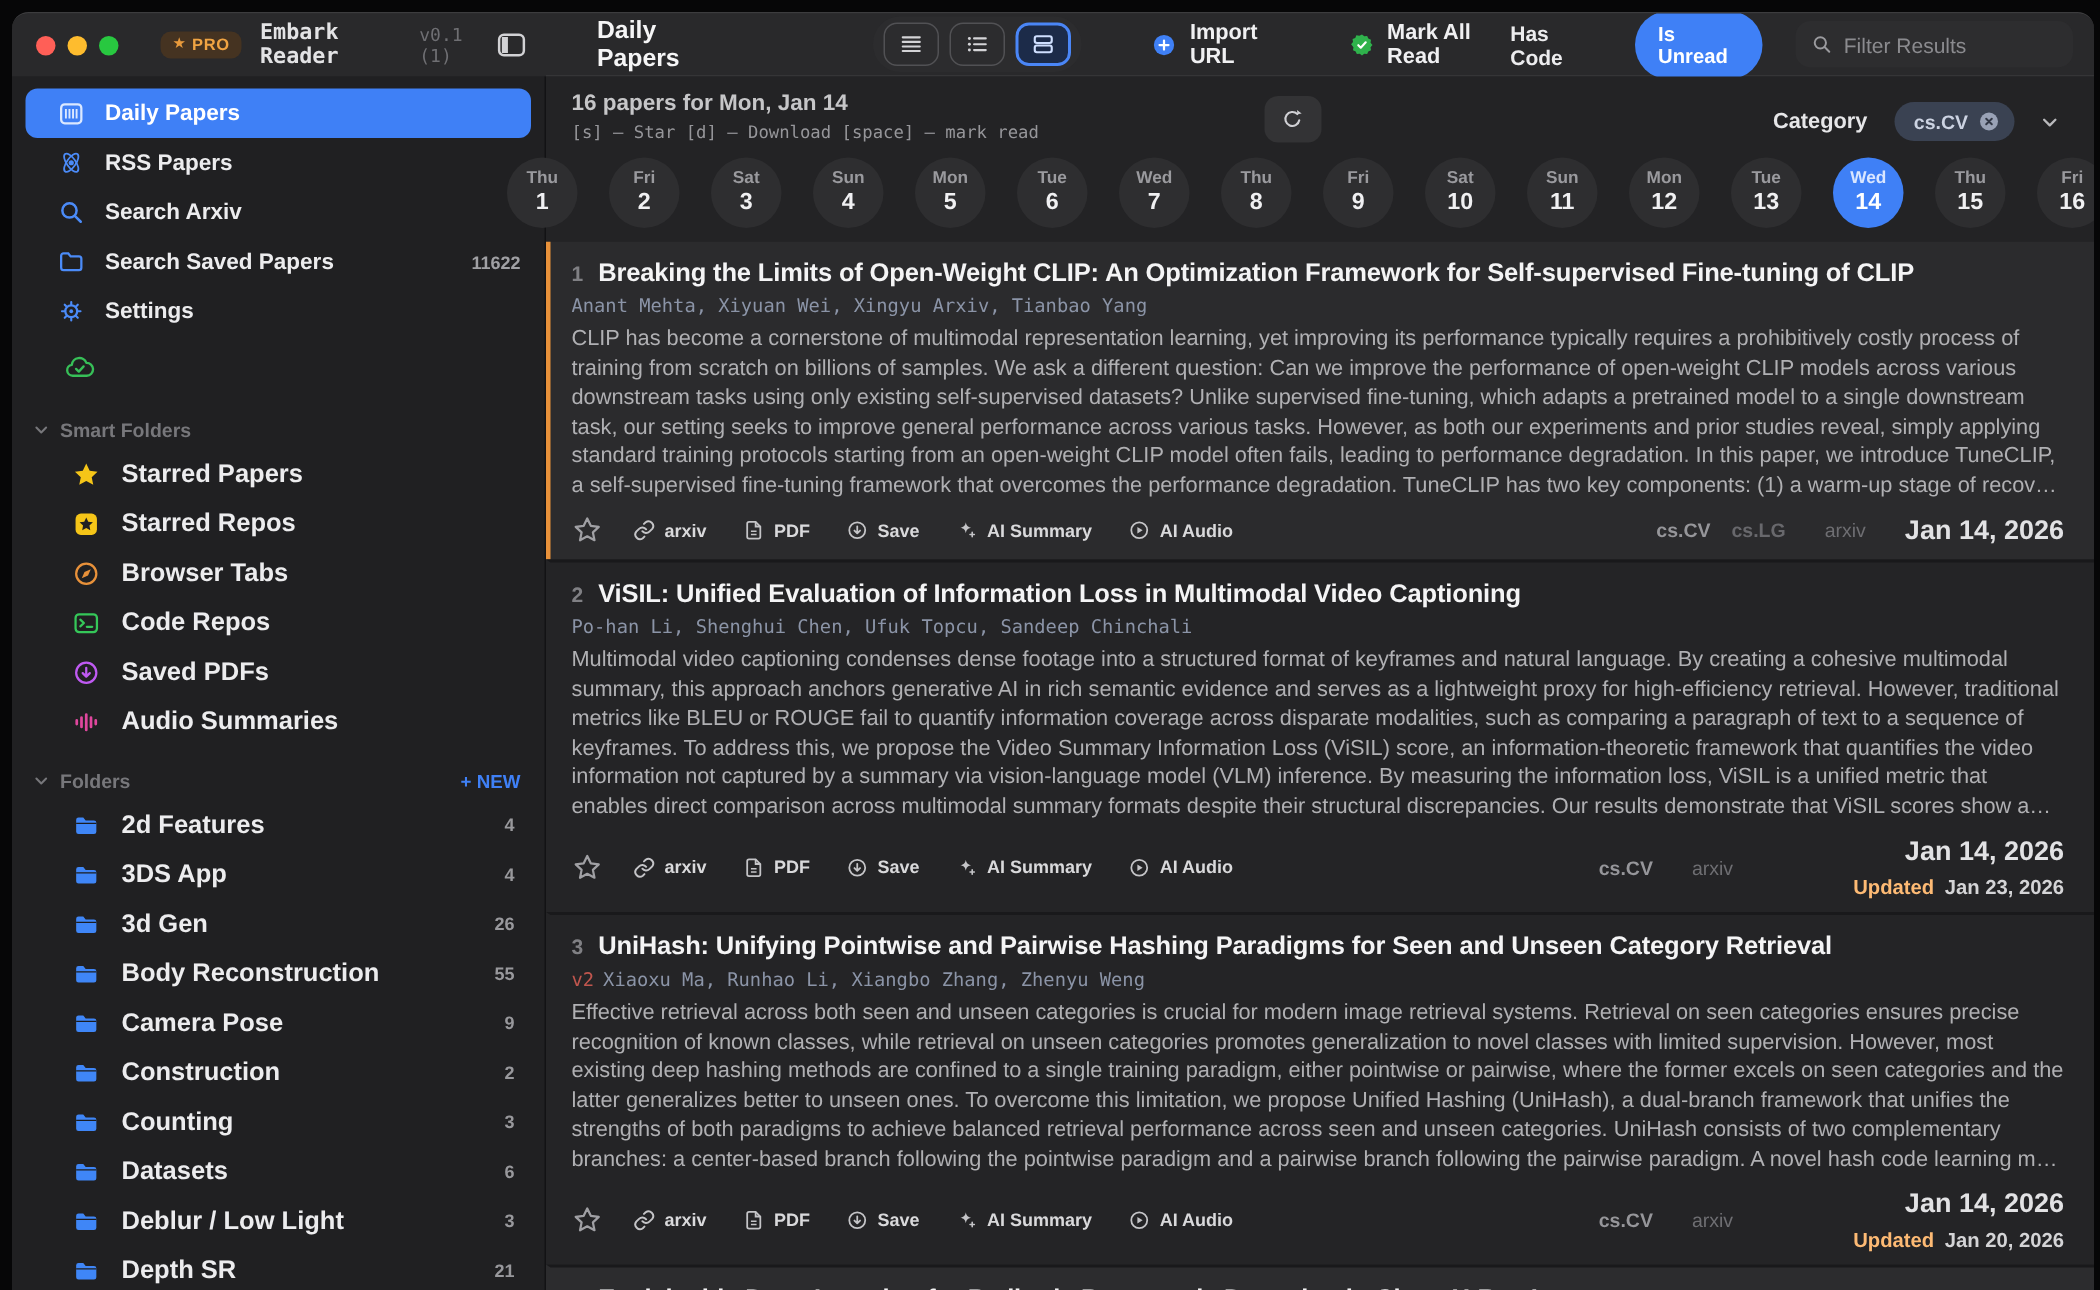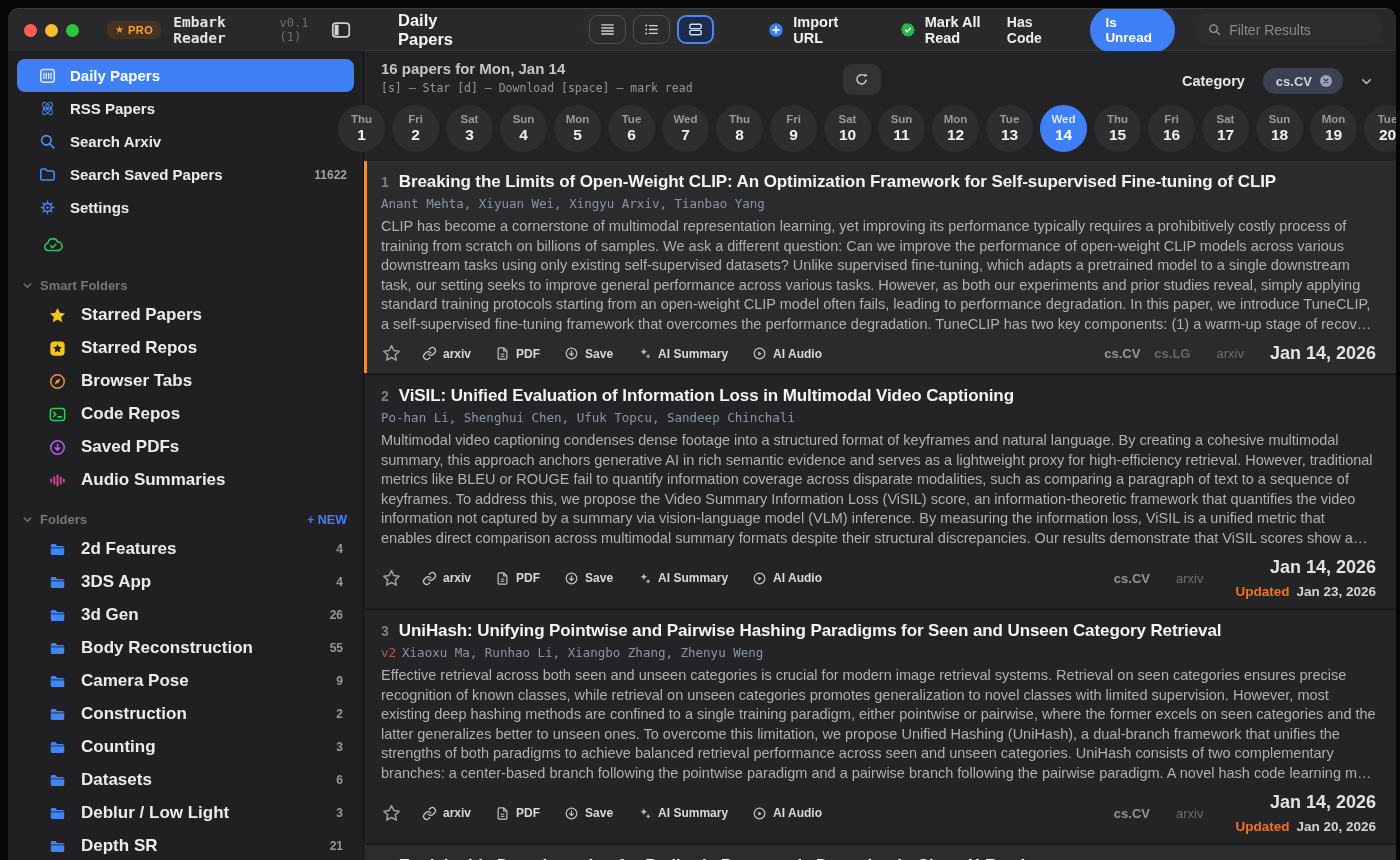--- a/index.html
+++ b/index.html
@@ -93,21 +93,21 @@
     color:#d0d0d4; cursor:pointer; }
   .refresh-btn svg { width:17px; height:17px; }
   .cat-group { margin-left:auto; display:flex; align-items:center; margin-top:8px; }
   .cat-label { font-size:14.5px; font-weight:700; color:#e6e6e8; }
   .cat-tag { margin-left:18px; background:#3a4252; border-radius:999px; padding:5px 9px 5px 13px;
     display:flex; align-items:center; gap:6px; cursor:pointer; }
   .cat-tag .t { color:#ccd3e2; font-size:13px; font-weight:700; }
   .cat-tag .x { width:16px; height:16px; color:#99a2b6; }
   .cat-chev { margin-left:16px; width:15px; height:15px; color:#b9b9bc; cursor:pointer; }
 
-  .date-strip { flex:none; display:flex; gap:7px; padding:6px 0 9px 0; margin-left:-26px;
+  .date-strip { flex:none; display:flex; gap:21px; padding:6px 0 9px 0; margin-left:-26px;
     overflow:hidden; }
   .date-pill { width:47px; height:47px; border-radius:50%; background:#2e2e30; flex:none;
     display:flex; flex-direction:column; align-items:center; justify-content:center;
     cursor:pointer; gap:1px; }
   .date-pill .dow { font-size:11.5px; font-weight:600; color:#9a9a9e; }
   .date-pill .num { font-size:15.5px; font-weight:700; color:#f0f0f2; }
   .date-pill.selected { background:#3f80f6; }
   .date-pill.selected .dow { color:#d9e6ff; }
   .date-pill.selected .num { color:#fff; }
 
@@ -131,21 +131,21 @@
     color:#d9d9db; font-size:12px; font-weight:700; }
   .p-action svg { width:15px; height:15px; color:#c4c4c7; }
   .p-meta { margin-left:auto; display:flex; align-items:center; gap:14px; }
   .m-tag1 { font-size:13px; font-weight:700; color:#96969a; }
   .m-tag2 { font-size:13px; font-weight:700; color:#68686c; }
   .m-src { font-size:13px; color:#6e6e72; margin-left:12px; }
   .m-date { font-size:18px; font-weight:600; color:#e2e2e4; margin-left:12px; }
   .m-col { display:flex; flex-direction:column; align-items:flex-end; gap:6px; margin-left:18px; }
   .m-col .m-date { margin-left:0; }
   .m-upd { font-size:13.5px; color:#d4d4d6; font-weight:600; }
-  .m-upd .ul { color:#f97316; margin-right:7px; }
+  .m-upd .ul { color:#fdba74; margin-right:7px;margin-left:48px; }
 </style>
 </head>
 <body>
 
 <div class="window">
 
   <div class="titlebar">
     <div class="tb-sidebar-zone">
       <div class="traffic">
         <span class="tl red"></span>

